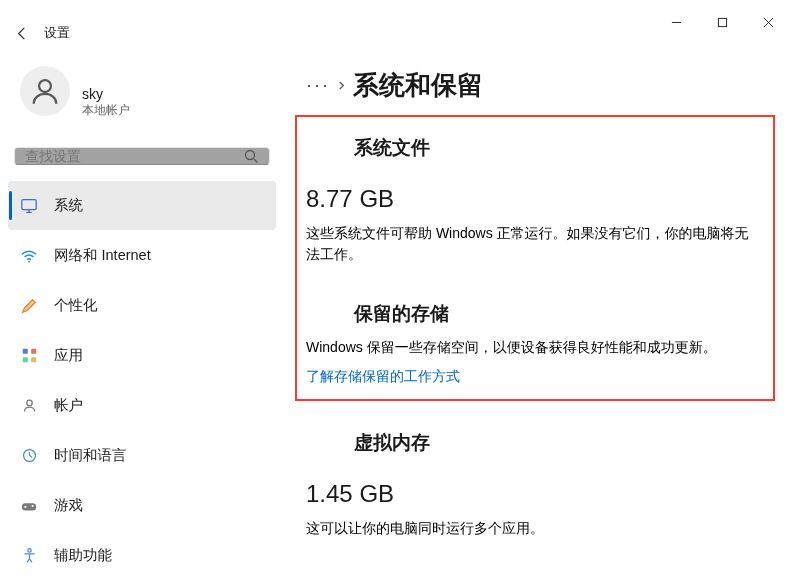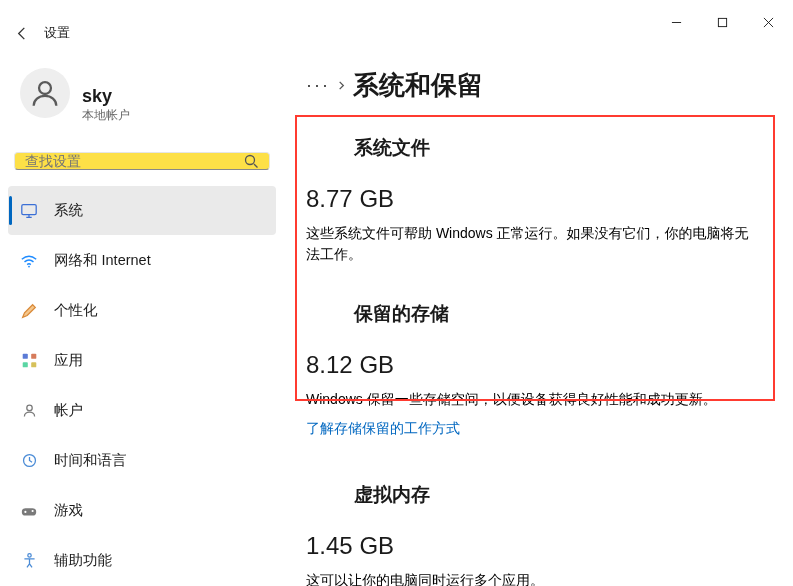--- a/index.html
+++ b/index.html
@@ -11,24 +11,24 @@
   .back { width: 18px; height: 18px; display: flex; align-items: center; justify-content: center; }
   .tb-title { font-size: 13px; }
   .win-btns { display: flex; }
   .win-btn { width: 46px; height: 30px; display: flex; align-items: center; justify-content: center; font-size: 14px; }
 
   .layout { display: flex; height: calc(586px - 0px); }
   .sidebar { width: 282px; padding: 0 6px 0 8px; display: flex; flex-direction: column; gap: 2px; }
 
   .user-row { display: flex; align-items: center; gap: 12px; padding: 18px 10px 6px 12px; }
   .avatar { width: 50px; height: 50px; border-radius: 50%; background: #eeeeee; display: flex; align-items: center; justify-content: center; color: #4a4a4a; }
-  .user-name { font-size: 18px; font-weight: 700; margin-top: 24px; }
+  .user-name { font-size: 14px; font-weight: 400; margin-top: 24px; }
   .user-sub { font-size: 12px; color: #666; }
 
-  .search-wrap { margin: 20px 6px 12px 6px; position: relative; background: #fde047; border: 1px solid #e5e5e5; border-bottom: 1px solid #888; border-radius: 4px; height: 34px; display: flex; align-items: center; padding: 0 10px; }
+  .search-wrap { margin: 20px 6px 12px 6px; position: relative; background: #a3a3a3; border: 1px solid #e5e5e5; border-bottom: 1px solid #888; border-radius: 4px; height: 34px; display: flex; align-items: center; padding: 0 10px; }
   .search-input { flex: 1; border: none; background: transparent; outline: none; font-size: 14px; color: #333; }
   .search-icon { width: 16px; height: 16px; color: #555; }
 
   .nav { display: flex; flex-direction: column; gap: 1px; margin-top: 2px; }
   .nav-item { display: flex; align-items: center; height: 49px; padding: 0 12px; border-radius: 4px; gap: 16px; font-size: 14.5px; position: relative; }
   .nav-item.selected { background: #eaeaea; }
   .nav-item.selected::before { content: ""; position: absolute; left: 1px; top: 10px; bottom: 10px; width: 3px; border-radius: 2px; background: #0067c0; }
   .nav-icon { width: 18px; height: 18px; display: flex; align-items: center; justify-content: center; flex: 0 0 18px; }
 
   .main { flex: 1; padding: 0 10px 0 16px; overflow: hidden; position: relative; }
@@ -207,21 +207,20 @@
       <div class="highlight-box"></div>
 
       <div class="section">
         <div class="sec-title">系统文件</div>
         <div class="sec-value">8.77 GB</div>
         <div class="sec-desc">这些系统文件可帮助 Windows 正常运行。如果没有它们，你的电脑将无法工作。</div>
       </div>
 
       <div class="section" style="margin-top:10px;">
         <div class="sec-title">保留的存储</div>
-        <div class="sec-value">8.12 GB</div>
         <div class="sec-desc">Windows 保留一些存储空间，以便设备获得良好性能和成功更新。</div>
         <a class="link">了解存储保留的工作方式</a>
       </div>
 
       <div class="section" style="margin-top:18px;">
         <div class="sec-title">虚拟内存</div>
         <div class="sec-value">1.45 GB</div>
         <div class="sec-desc">这可以让你的电脑同时运行多个应用。</div>
       </div>
 

